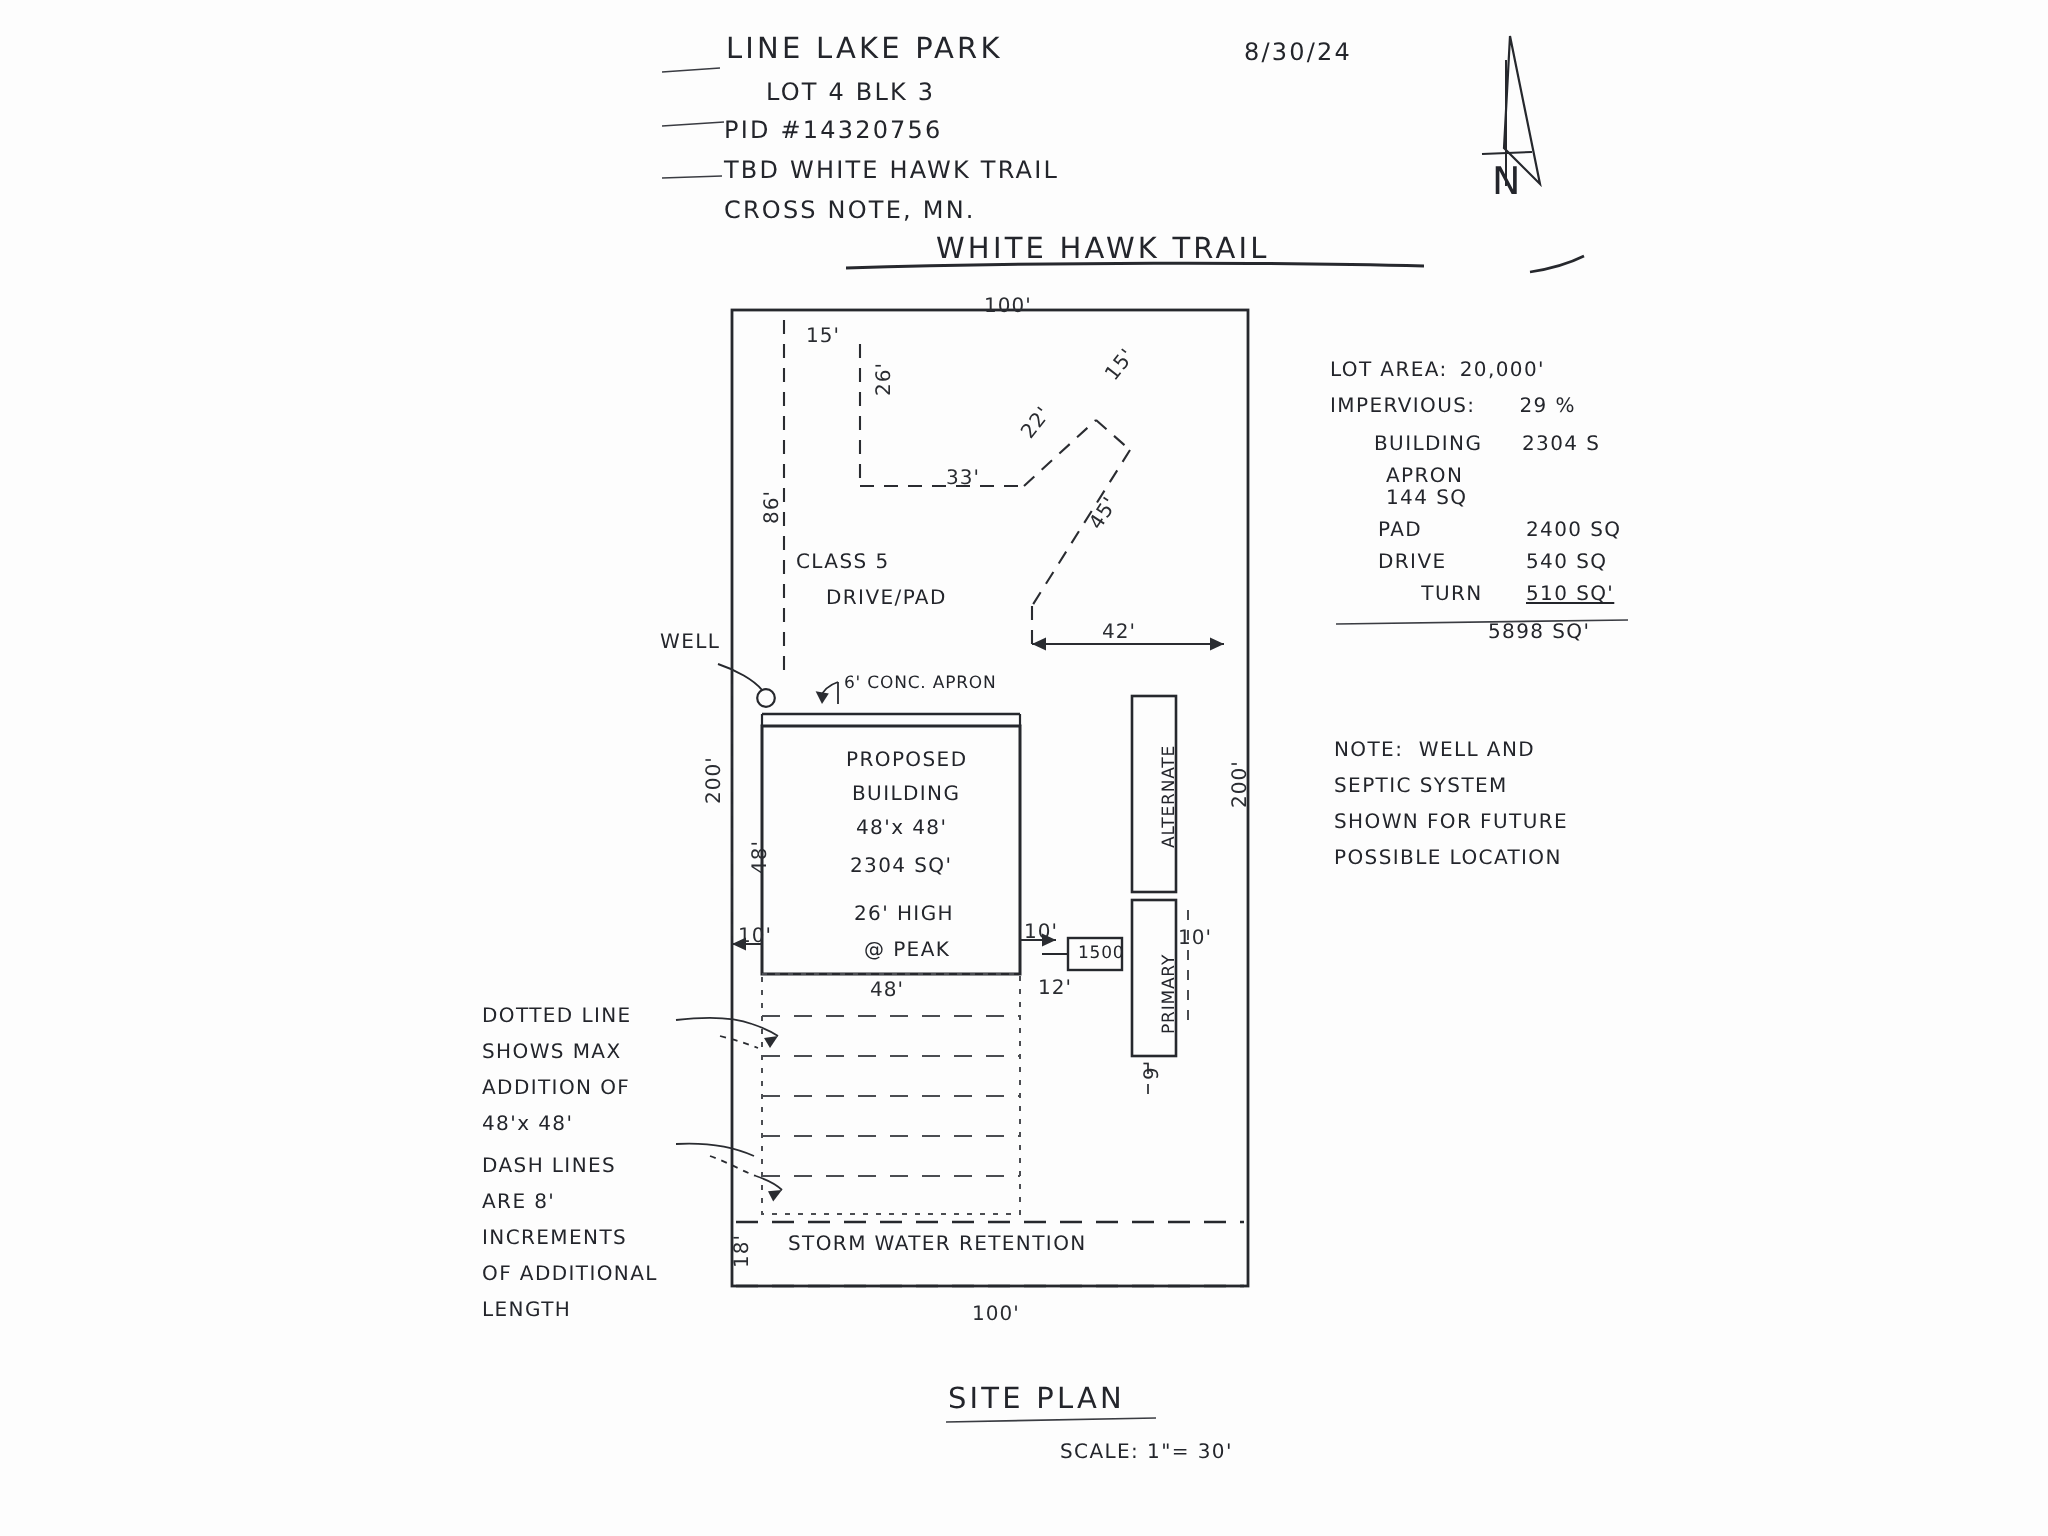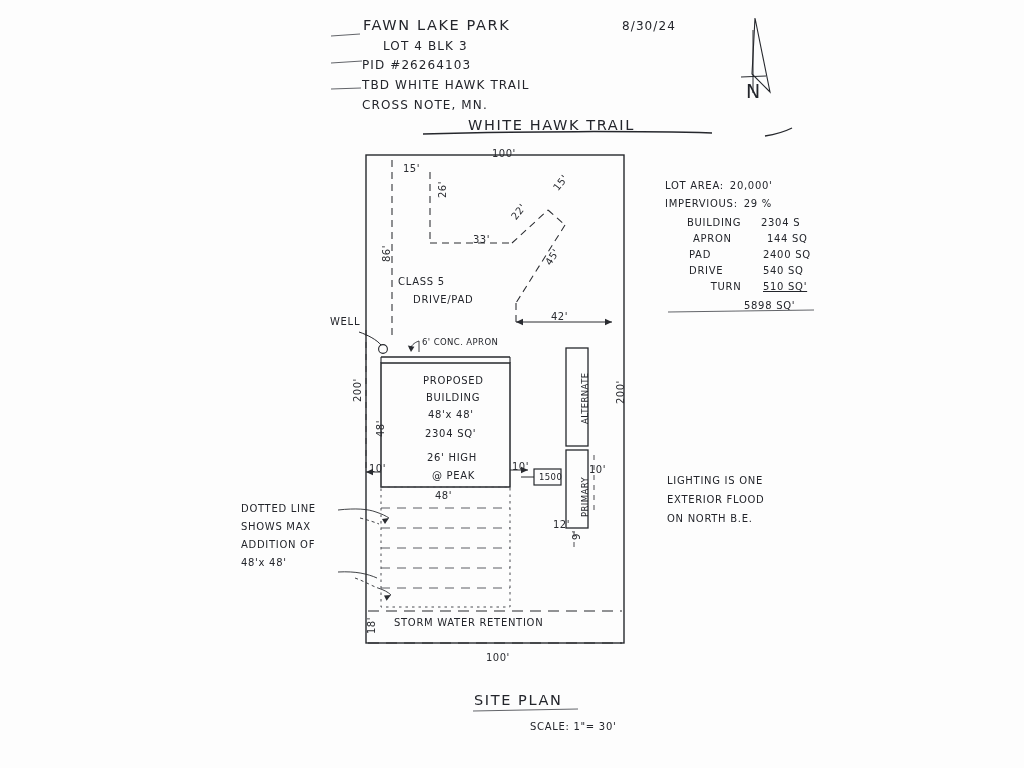--- a/index.html
+++ b/index.html
@@ -165,23 +165,23 @@
     <g stroke="#3a3c42" stroke-width="0.8">
       <line x1="331" y1="36" x2="360" y2="34"></line>
       <line x1="331" y1="63" x2="362" y2="61"></line>
       <line x1="331" y1="89" x2="361" y2="88"></line>
       <line x1="473" y1="711" x2="578" y2="709"></line>
       <line x1="668" y1="312" x2="814" y2="310"></line>
     </g>
 
   </svg>
 
-  <div class="hand lg" style="left:363px; top:17px;">FAWN LAKE PARK</div>
+  <div class="hand lg" style="left:363px; top:17px;">LINE LAKE PARK</div>
   <div class="hand md" style="left:383px; top:39px;">LOT 4 BLK 3</div>
-  <div class="hand md" style="left:362px; top:58px;">PID #26264103</div>
+  <div class="hand md" style="left:362px; top:58px;">PID #14320756</div>
   <div class="hand md" style="left:362px; top:78px;">TBD WHITE HAWK TRAIL</div>
   <div class="hand md" style="left:362px; top:98px;">CROSS NOTE, MN.</div>
   <div class="hand md" style="left:622px; top:19px;">8/30/24</div>
   <div class="hand" style="left:746px; top:80px; font-size:19px; font-weight:400;">N</div>
 
   <div class="hand lg" style="left:468px; top:117px;">WHITE HAWK TRAIL</div>
 
   <div class="dim" style="left:492px; top:148px;">100'</div>
   <div class="dim" style="left:486px; top:652px;">100'</div>
   <div class="dim rot90" style="left:352px; top:402px;">200'</div>
@@ -209,76 +209,84 @@
   <div class="hand sm" style="left:425px; top:428px;">2304 SQ'</div>
   <div class="hand sm" style="left:427px; top:452px;">26' HIGH</div>
   <div class="hand sm" style="left:432px; top:470px;">@ PEAK</div>
 
   <div class="dim rot90" style="left:375px; top:437px;">48'</div>
   <div class="dim" style="left:435px; top:490px;">48'</div>
   <div class="dim" style="left:369px; top:463px;">10'</div>
   <div class="dim" style="left:512px; top:461px;">10'</div>
 
   <div class="hand xs" style="left:539px; top:472px;">1500</div>
-  <div class="dim" style="left:553px; top:489px;margin-top:30px;">12'</div>
+  <div class="dim" style="left:519px; top:489px;">12'</div>
 
   <div class="hand xs rot90" style="left:580px; top:424px;">ALTERNATE</div>
   <div class="hand xs rot90" style="left:580px; top:517px;">PRIMARY</div>
   <div class="dim" style="left:589px; top:464px;">10'</div>
   <div class="dim rot90" style="left:571px; top:540px;">9'</div>
 
   <div class="hand sm" style="left:394px; top:617px;">STORM WATER RETENTION</div>
   <div class="dim rot90" style="left:366px; top:634px;">18'</div>
 
   <div class="txtblock" style="left:665px; top:180px;">
     <div style="display:flex;">
       <div class="hand sm" style="position:relative;">LOT AREA:</div>
       <div class="hand sm" style="position:relative; margin-left:6px;">20,000'</div>
     </div>
     <div style="display:flex; margin-top:7px;">
       <div class="hand sm" style="position:relative;">IMPERVIOUS:</div>
-      <div class="hand sm" style="position:relative; margin-left:6px;">29 %</div>
+      <div class="hand sm" style="position:relative; margin-left:22px;">29 %</div>
     </div>
 
     <div style="margin-top:8px; margin-left:22px;">
       <div style="display:flex; margin-top:5px;">
         <div class="hand sm" style="position:relative; width:74px;">BUILDING</div>
         <div class="hand sm" style="position:relative;">2304 S</div>
       </div>
-      <div style="display:flex; margin-top:5px; margin-left:6px;">
+      <div style="display:flex; margin-top:5px; margin-left:6px;flex-direction:column;">
         <div class="hand sm" style="position:relative; width:74px;">APRON</div>
         <div class="hand sm" style="position:relative;">144 SQ</div>
       </div>
       <div style="display:flex; margin-top:5px; margin-left:2px;">
         <div class="hand sm" style="position:relative; width:74px;">PAD</div>
         <div class="hand sm" style="position:relative;">2400 SQ</div>
       </div>
       <div style="display:flex; margin-top:5px; margin-left:2px;">
         <div class="hand sm" style="position:relative; width:74px;">DRIVE</div>
         <div class="hand sm" style="position:relative;">540 SQ</div>
       </div>
       <div style="display:flex; margin-top:5px; margin-left:2px;text-align:center;">
         <div class="hand sm" style="position:relative; width:74px;">TURN</div>
         <div class="hand sm" style="position:relative;text-decoration:underline;">510 SQ'</div>
       </div>
     </div>
     <div class="hand sm" style="position:relative; margin-left:79px; margin-top:8px;">5898 SQ'</div>
   </div>
 
-
-  <div class="txtblock" style="left:667px; top:475px;">
-    <div class="hand sm" style="position:relative; margin-bottom:8px;">LIGHTING IS ONE</div>
-    <div class="hand sm" style="position:relative; margin-bottom:8px;">EXTERIOR FLOOD</div>
-    <div class="hand sm" style="position:relative;">ON NORTH B.E.</div>
-  </div>
+  <div class="txtblock" style="left:667px; top:370px;">
+    <div class="hand sm" style="position:relative; margin-bottom:7px;">NOTE:  WELL AND</div>
+    <div class="hand sm" style="position:relative; margin-bottom:7px;">SEPTIC SYSTEM</div>
+    <div class="hand sm" style="position:relative; margin-bottom:7px;">SHOWN FOR FUTURE</div>
+    <div class="hand sm" style="position:relative;">POSSIBLE LOCATION</div>
+  </div>
+
 
   <div class="txtblock" style="left:241px; top:503px;">
     <div class="hand sm" style="position:relative; margin-bottom:7px;">DOTTED LINE</div>
     <div class="hand sm" style="position:relative; margin-bottom:7px;">SHOWS MAX</div>
     <div class="hand sm" style="position:relative; margin-bottom:7px;">ADDITION OF</div>
     <div class="hand sm" style="position:relative;">48'x 48'</div>
   </div>
 
+  <div class="txtblock" style="left:241px; top:578px;">
+    <div class="hand sm" style="position:relative; margin-bottom:7px;">DASH LINES</div>
+    <div class="hand sm" style="position:relative; margin-bottom:7px;">ARE 8'</div>
+    <div class="hand sm" style="position:relative; margin-bottom:7px;">INCREMENTS</div>
+    <div class="hand sm" style="position:relative; margin-bottom:7px;">OF ADDITIONAL</div>
+    <div class="hand sm" style="position:relative;">LENGTH</div>
+  </div>
 
   <div class="hand lg" style="left:474px; top:692px;">SITE PLAN</div>
   <div class="hand sm" style="left:530px; top:721px;">SCALE: 1"= 30'</div>
 
 </div>
 
 </body></html>

